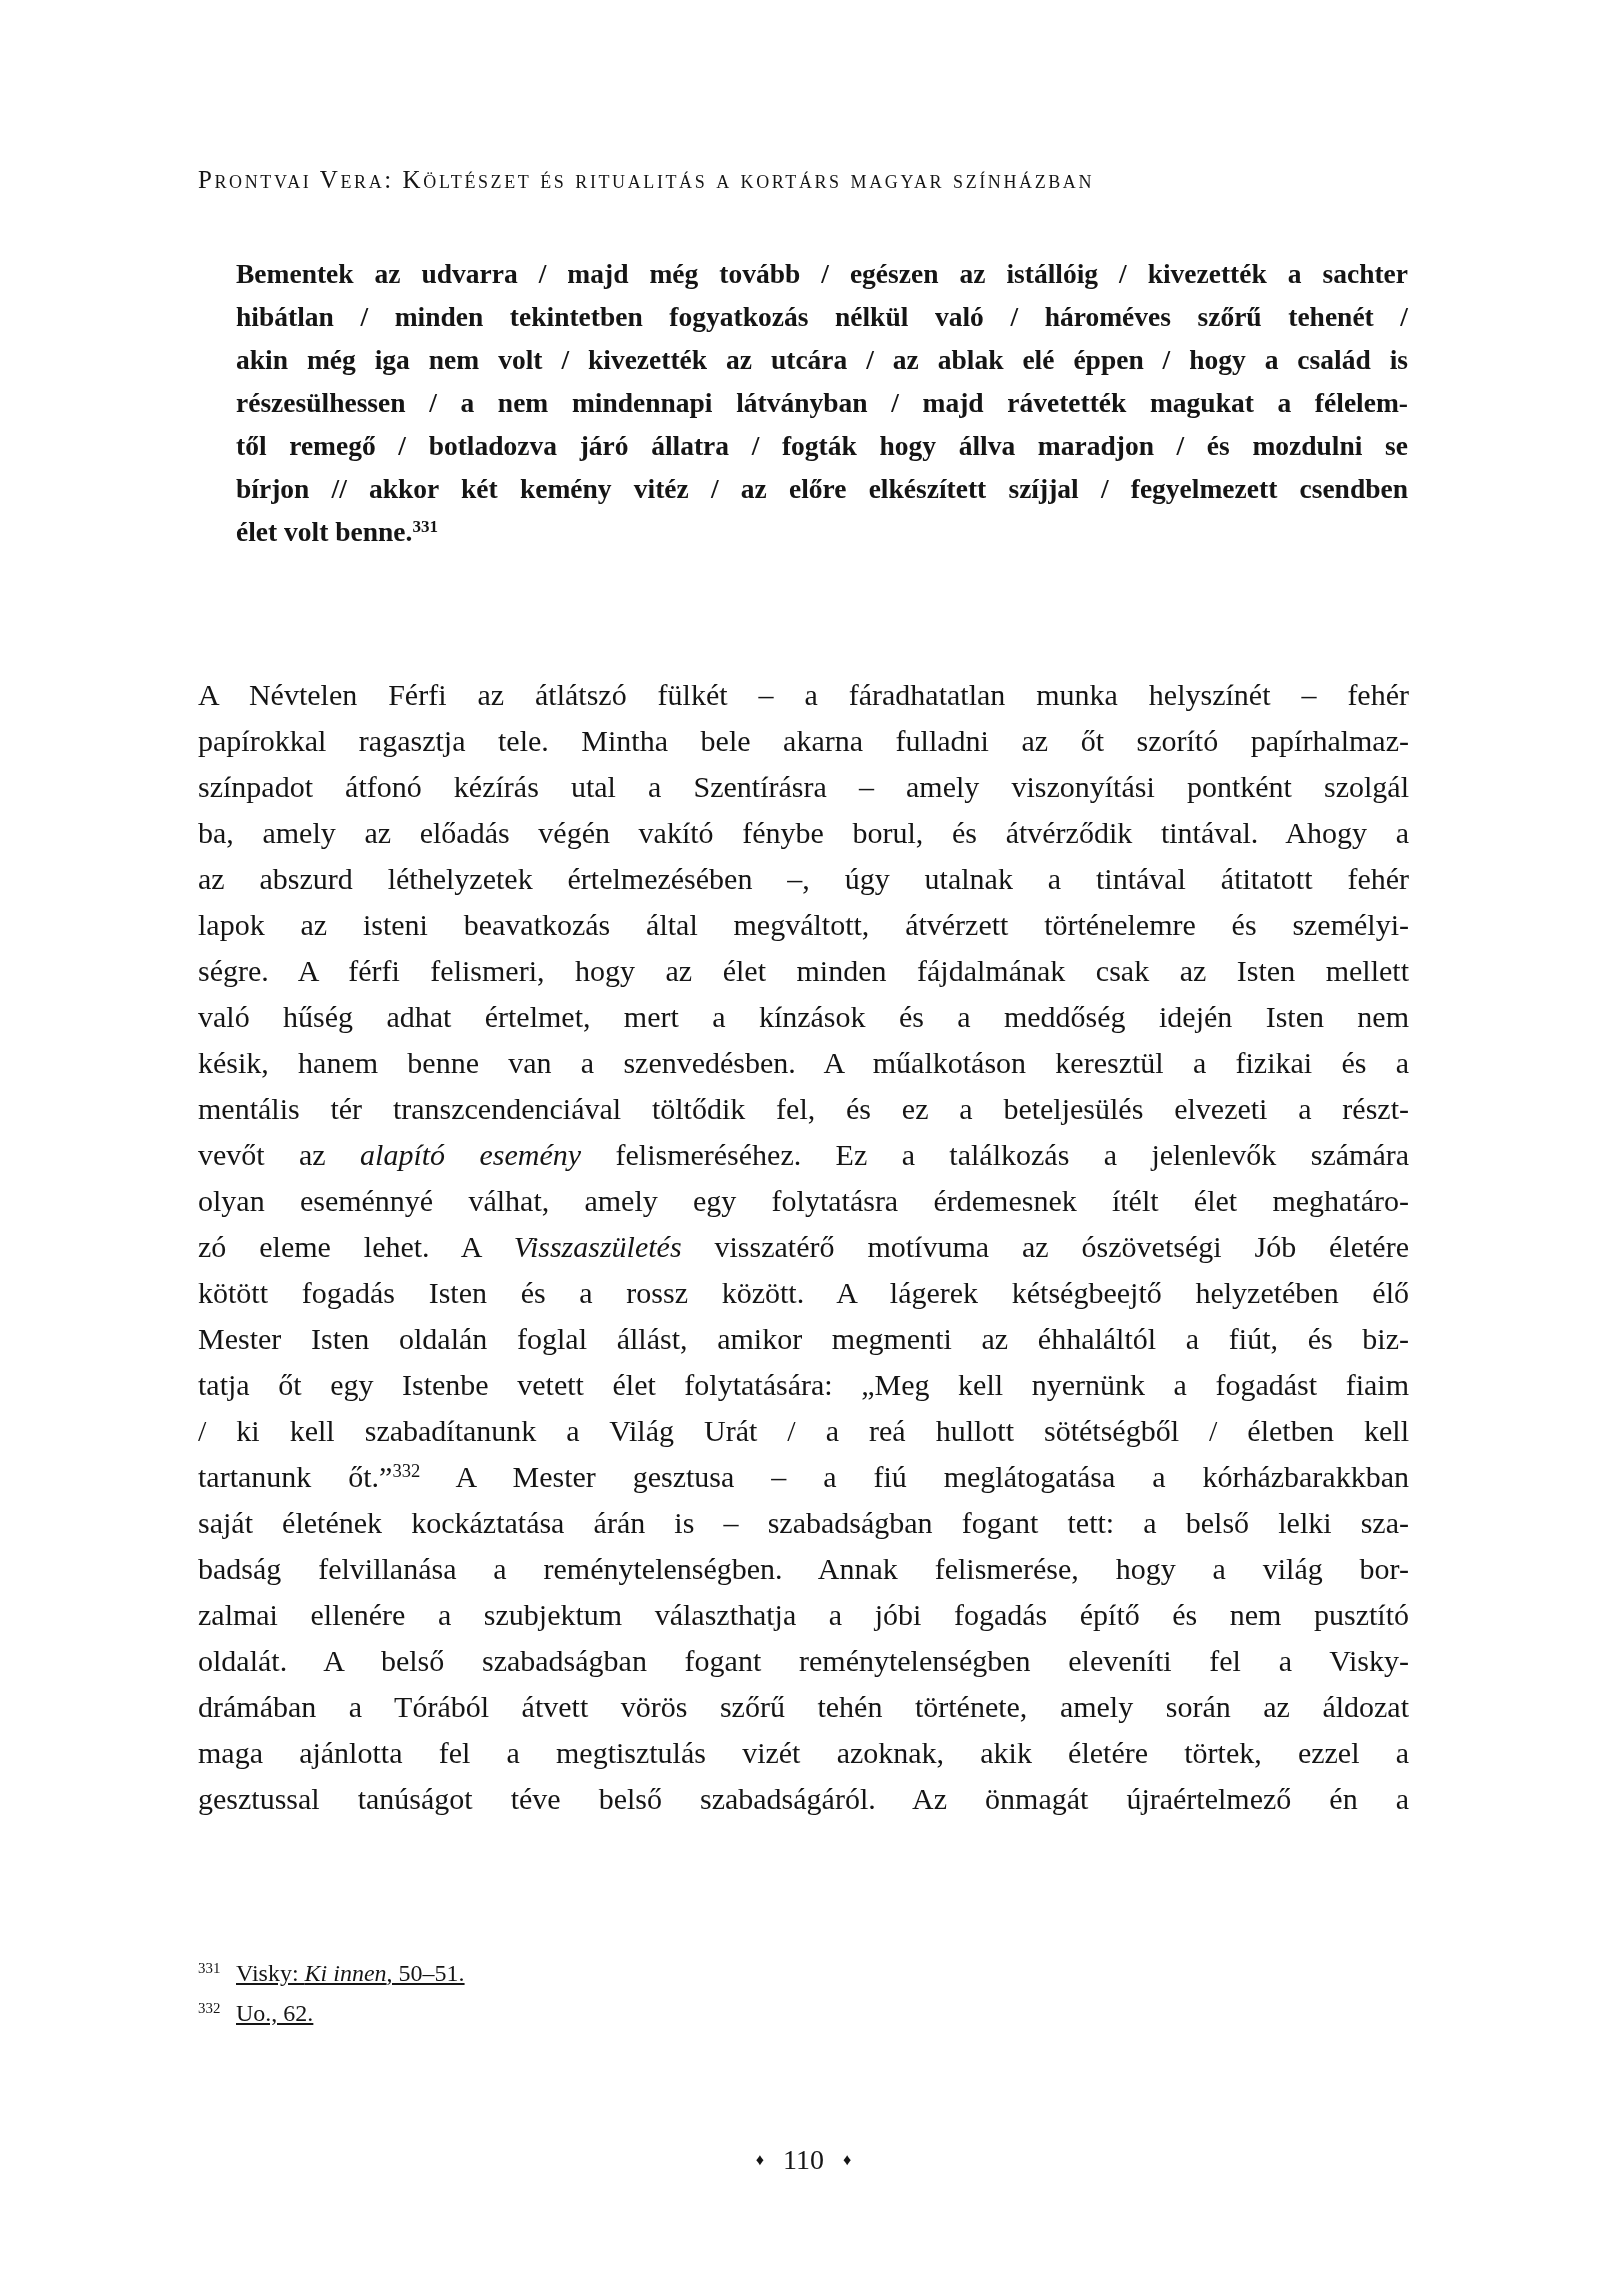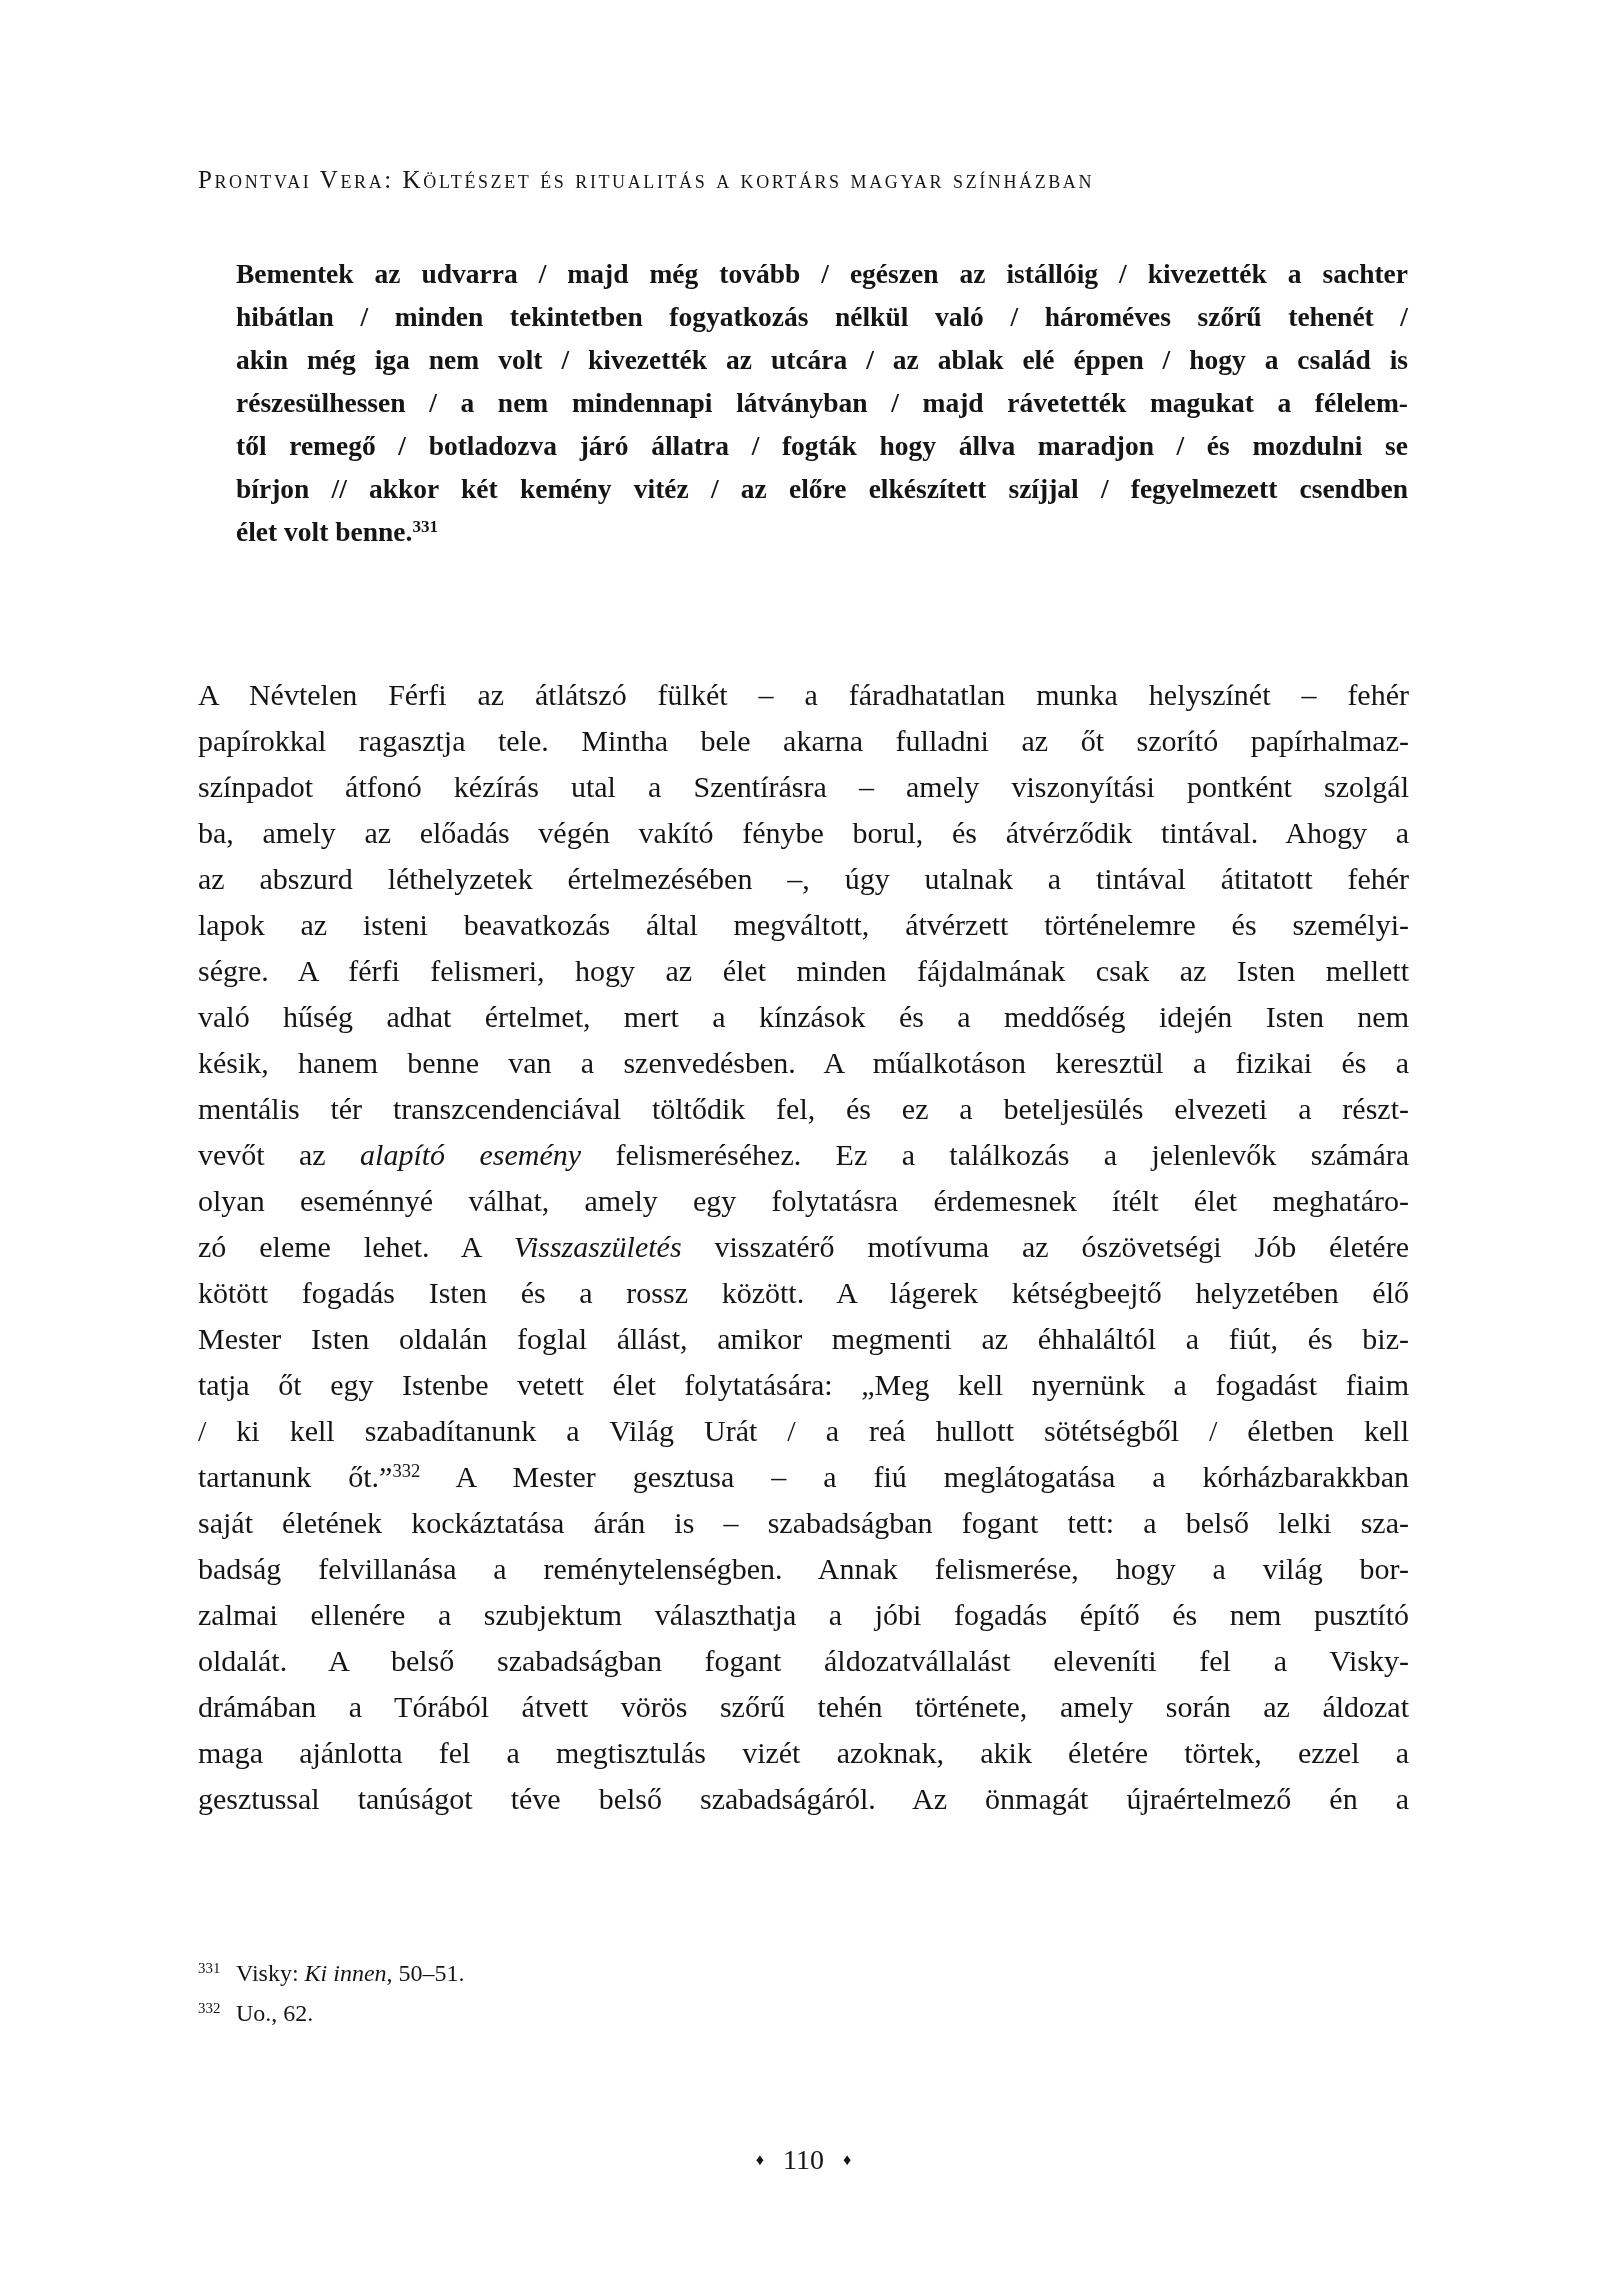--- a/index.html
+++ b/index.html
@@ -59,20 +59,21 @@
   .footnotes {
     position: absolute;
     left: 198px;
     top: 1953px;
     width: 1211px;
   }
   .footnotes .line {
     font-size: 24px;
     line-height: 40px;
     text-align: left;
+    text-decoration: underline;
   }
   .footnotes .sup {
     display: inline-block;
     min-width: 38px;
   }
   .sup {
     font-size: 0.62em;
     vertical-align: 0.55em;
     line-height: 0;
   }
@@ -129,21 +130,21 @@
       <div class="line"><span>olyan eseménnyé válhat, amely egy folytatásra érdemesnek ítélt élet meghatáro-</span></div>
       <div class="line"><span>zó eleme lehet. A </span><span class="italic">Visszaszületés</span><span> visszatérő motívuma az ószövetségi Jób életére</span></div>
       <div class="line"><span>kötött fogadás Isten és a rossz között. A lágerek kétségbeejtő helyzetében élő</span></div>
       <div class="line"><span>Mester Isten oldalán foglal állást, amikor megmenti az éhhaláltól a fiút, és biz-</span></div>
       <div class="line"><span>tatja őt egy Istenbe vetett élet folytatására: „Meg kell nyernünk a fogadást fiaim</span></div>
       <div class="line"><span>/ ki kell szabadítanunk a Világ Urát / a reá hullott sötétségből / életben kell</span></div>
       <div class="line"><span>tartanunk őt.”</span><span class="sup">332</span><span> A Mester gesztusa – a fiú meglátogatása a kórházbarakkban</span></div>
       <div class="line"><span>saját életének kockáztatása árán is – szabadságban fogant tett: a belső lelki sza-</span></div>
       <div class="line"><span>badság felvillanása a reménytelenségben. Annak felismerése, hogy a világ bor-</span></div>
       <div class="line"><span>zalmai ellenére a szubjektum választhatja a jóbi fogadás építő és nem pusztító</span></div>
-      <div class="line"><span>oldalát. A belső szabadságban fogant áldozatvállalást eleveníti fel a Visky-</span></div>
+      <div class="line"><span>oldalát. A belső szabadságban fogant reménytelenségben eleveníti fel a Visky-</span></div>
       <div class="line"><span>drámában a Tórából átvett vörös szőrű tehén története, amely során az áldozat</span></div>
       <div class="line"><span>maga ajánlotta fel a megtisztulás vizét azoknak, akik életére törtek, ezzel a</span></div>
       <div class="line"><span>gesztussal tanúságot téve belső szabadságáról. Az önmagát újraértelmező én a</span></div>
     </section>
 
   <section class="footnotes">
       <div class="line"><span class="sup">331</span><span>Visky: </span><span class="italic">Ki innen</span><span>, 50–51.</span></div>
       <div class="line"><span class="sup">332</span><span>Uo., 62.</span></div>
     </section>
 

